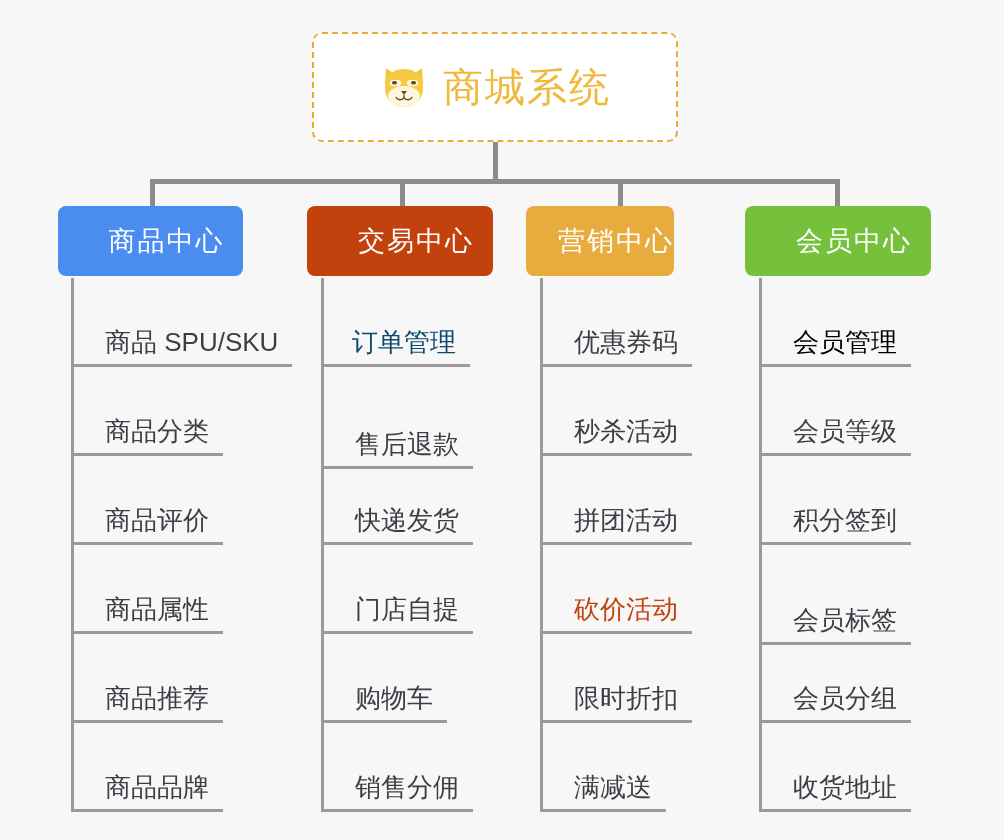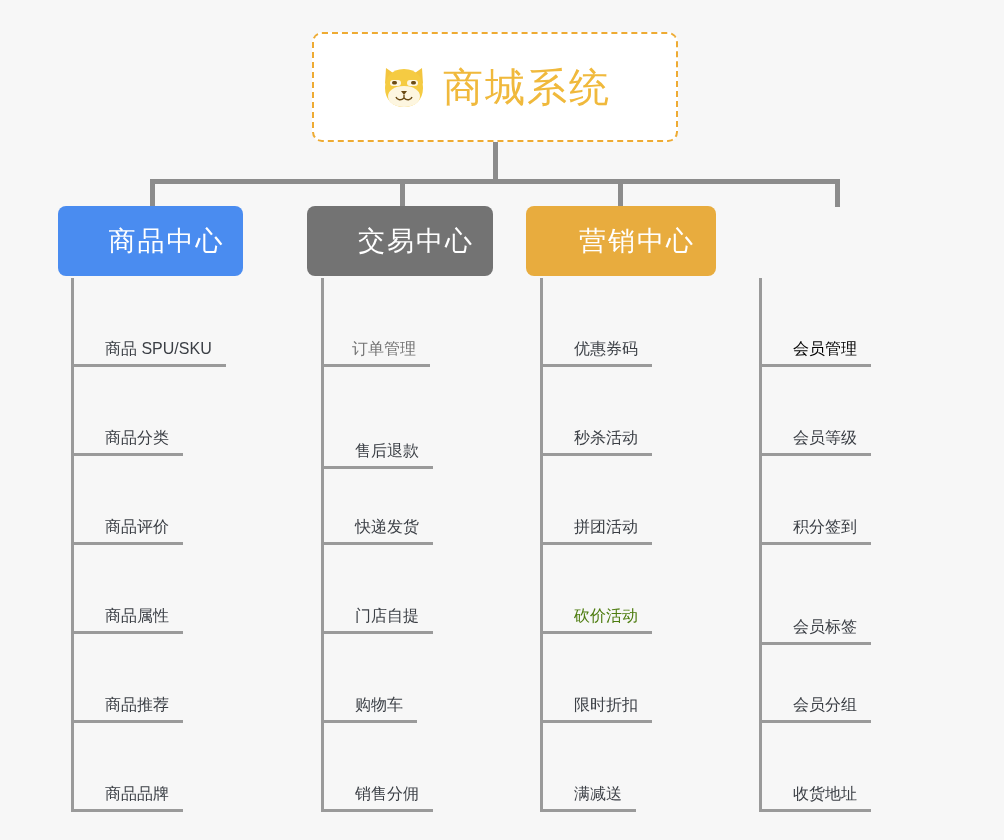--- a/index.html
+++ b/index.html
@@ -91,21 +91,21 @@
   }
   .leaf-item {
     position: absolute;
     left: 0;
     height: 89px;
     box-sizing: border-box;
     display: flex;
     align-items: flex-end;
   }
   .leaf-label {
-    font-size: 16px;
+    font-size: 26px;
     color: #3b3f45;
     white-space: nowrap;
     padding: 0 14px 6px 34px;
     border-bottom: 3px solid #15803d;
     line-height: 1.15;
     box-sizing: border-box;
   }
 </style>
 </head>
 <body>
@@ -144,25 +144,28 @@
   <div class="conn conn-h" style="left:150px; top:179px; width:690px; height:5px;"></div>
 
   <div class="conn conn-v" style="left:150px; top:179px; width:5px; height:28px;"></div>
   <div class="conn conn-v" style="left:400px; top:179px; width:5px; height:28px;"></div>
   <div class="conn conn-v" style="left:618px; top:179px; width:5px; height:28px;"></div>
   <div class="conn conn-v" style="left:835px; top:179px; width:5px; height:28px;"></div>
 
   <div class="cat-box" style="left: 58px; top: 206px; width: 185px; background: rgb(74, 140, 240);">
     <span>商品中心</span>
   </div>
-  <div class="cat-box" style="left: 307px; top: 206px; width: 186px; background: #737373;">
+  <div class="cat-box" style="left: 307px; top: 206px; width: 186px; background: #c2410c;">
     <span>交易中心</span>
   </div>
-  <div class="cat-box" style="left: 526px; top: 206px; width: 190px; background: rgb(232, 172, 62);">
+  <div class="cat-box" style="left: 526px; top: 206px; width: 148px; background: rgb(232, 172, 62);">
     <span>营销中心</span>
+  </div>
+  <div class="cat-box" style="left: 745px; top: 206px; width: 186px; background: rgb(118, 193, 60);">
+    <span>会员中心</span>
   </div>
 
   <div class="leaf-col" style="left:71px;">
       <div class="leaf-spine" style="height: 534px; background: rgb(154, 154, 154);"></div>
       <div class="leaf-item" style="top: 0px;">
         <span class="leaf-label" style="color: rgb(59, 63, 69); border-bottom-color: rgb(154, 154, 154);">商品 SPU/SKU</span>
       </div>
       <div class="leaf-item" style="top: 89px;">
         <span class="leaf-label" style="color: rgb(59, 63, 69); border-bottom-color: rgb(154, 154, 154);">商品分类</span>
       </div>
@@ -175,21 +178,21 @@
       <div class="leaf-item" style="top: 356px;">
         <span class="leaf-label" style="color: rgb(59, 63, 69); border-bottom-color: rgb(154, 154, 154);">商品推荐</span>
       </div>
       <div class="leaf-item" style="top: 445px;">
         <span class="leaf-label" style="color: rgb(59, 63, 69); border-bottom-color: rgb(154, 154, 154);">商品品牌</span>
       </div>
     </div>
   <div class="leaf-col" style="left:321px;">
       <div class="leaf-spine" style="height: 534px; background: rgb(154, 154, 154);"></div>
       <div class="leaf-item" style="top: 0px;">
-        <span class="leaf-label" style="color: #737373; border-bottom-color: rgb(154, 154, 154); padding-left: 31px;">订单管理</span>
+        <span class="leaf-label" style="color: #0c4a6e; border-bottom-color: rgb(154, 154, 154); padding-left: 31px;">订单管理</span>
       </div>
       <div class="leaf-item" style="top: 102px;">
         <span class="leaf-label" style="color: rgb(59, 63, 69); border-bottom-color: rgb(154, 154, 154);">售后退款</span>
       </div>
       <div class="leaf-item" style="top: 178px;">
         <span class="leaf-label" style="color: rgb(59, 63, 69); border-bottom-color: rgb(154, 154, 154);">快递发货</span>
       </div>
       <div class="leaf-item" style="top: 267px;">
         <span class="leaf-label" style="color: rgb(59, 63, 69); border-bottom-color: rgb(154, 154, 154);">门店自提</span>
       </div>
@@ -205,21 +208,21 @@
       <div class="leaf-item" style="top: 0px;">
         <span class="leaf-label" style="color: rgb(59, 63, 69); border-bottom-color: rgb(154, 154, 154);">优惠券码</span>
       </div>
       <div class="leaf-item" style="top: 89px;">
         <span class="leaf-label" style="color: rgb(59, 63, 69); border-bottom-color: rgb(154, 154, 154);">秒杀活动</span>
       </div>
       <div class="leaf-item" style="top: 178px;">
         <span class="leaf-label" style="color: rgb(59, 63, 69); border-bottom-color: rgb(154, 154, 154);">拼团活动</span>
       </div>
       <div class="leaf-item" style="top: 267px;">
-        <span class="leaf-label" style="color: #4d7c0f; border-bottom-color: rgb(154, 154, 154);">砍价活动</span>
+        <span class="leaf-label" style="color: #c2410c; border-bottom-color: rgb(154, 154, 154);">砍价活动</span>
       </div>
       <div class="leaf-item" style="top: 356px;">
         <span class="leaf-label" style="color: rgb(59, 63, 69); border-bottom-color: rgb(154, 154, 154); margin-top: 40px;">限时折扣</span>
       </div>
       <div class="leaf-item" style="top: 445px;">
         <span class="leaf-label" style="color: rgb(59, 63, 69); border-bottom-color: rgb(154, 154, 154);">满减送</span>
       </div>
     </div>
   <div class="leaf-col" style="left:759px;">
       <div class="leaf-spine" style="height: 534px; background: rgb(154, 154, 154);"></div>

